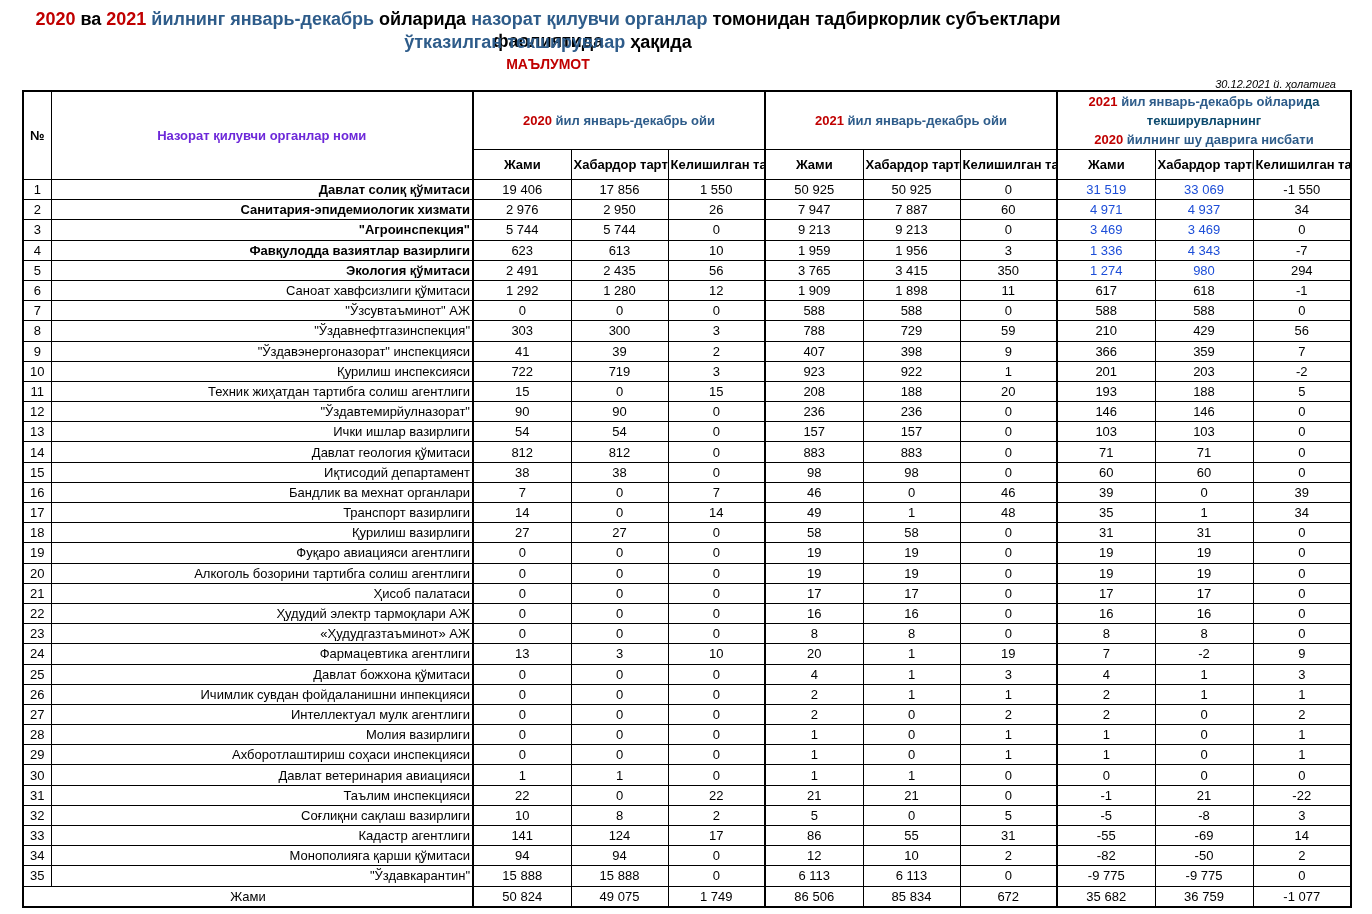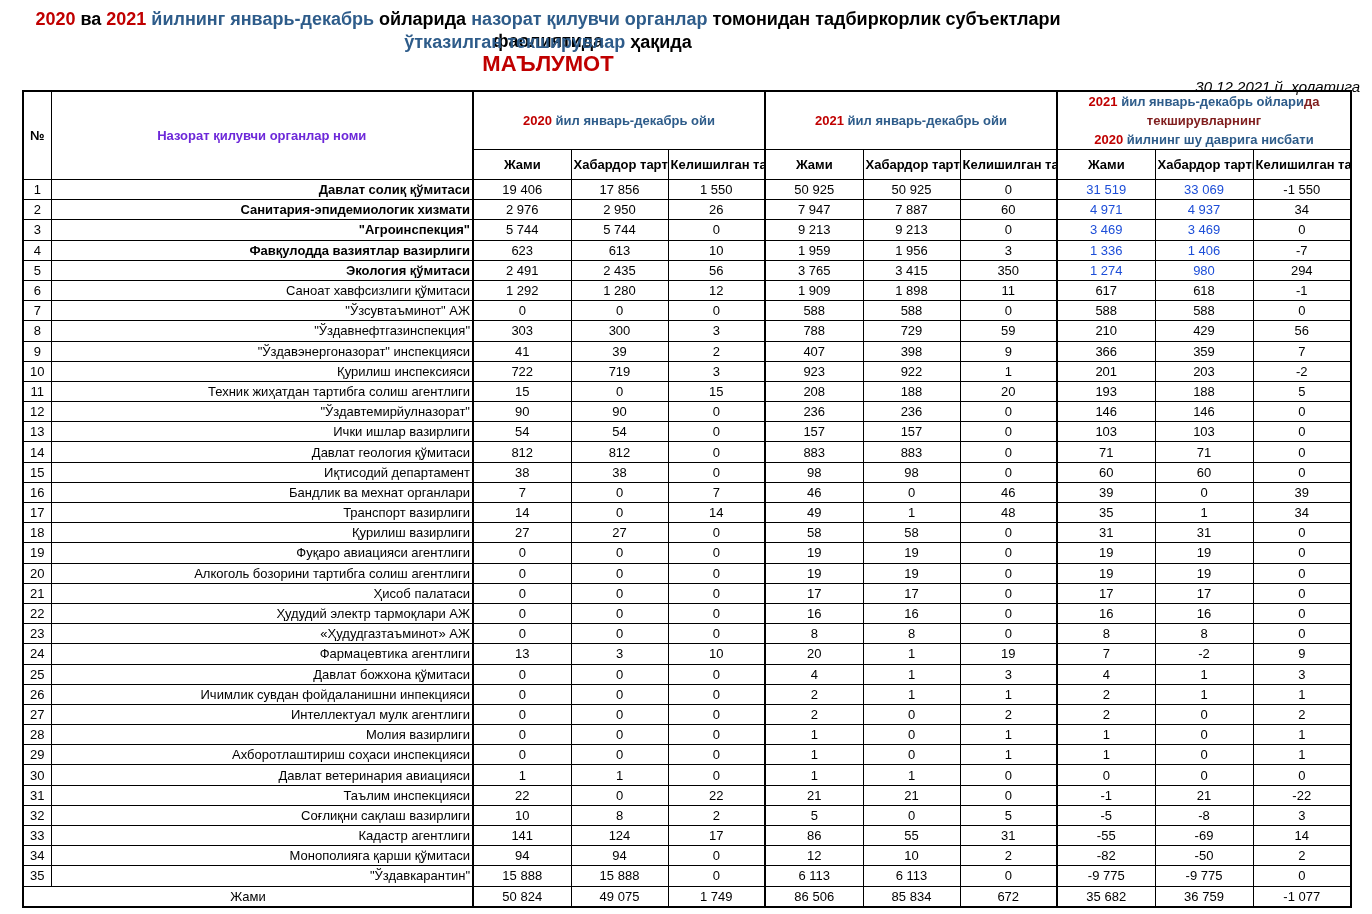--- a/index.html
+++ b/index.html
@@ -1,41 +1,41 @@
 <!DOCTYPE html>
 <html><head>
 <meta charset="utf-8">
 <style>
   html, body { margin:0; padding:0; background:#ffffff; }
   body { width:1372px; height:914px; position:relative; overflow:hidden;
          font-family:"Liberation Sans", sans-serif; color:#000; }
   .title { position:absolute; left:0; width:1096px; text-align:center; font-weight:bold; }
   .t1 { top:8px; font-size:18px; line-height:22px; }
   .t2 { top:31px; font-size:18px; line-height:22px; }
-  .t3 { top:53px; font-size:22px; line-height:22px; }
+  .t3 { top:53px; font-size:14px; line-height:22px; }
   .red { color:#c00000; }
   .blue { color:#2e5c8a; }
   .blk { color:#000; }
-  .asof { position:absolute; top:78px; right:12px; font-size:15px; font-style:italic; }
+  .asof { position:absolute; top:78px; right:36px; font-size:11px; font-style:italic; }
 
   table.rep { position:absolute; left:22px; top:90px; width:1328px; border-collapse:collapse;
               table-layout:fixed; font-size:13px; border:2px solid #000; }
   table.rep td, table.rep th { border:1px solid #000; padding:0 2px; height:19.2px; line-height:17px;
                white-space:nowrap; overflow:hidden; font-weight:normal; }
   table.rep th { font-weight:bold; text-align:center; }
   .hdr-group { height:50px !important; color:#2e5c8a; }
   .hdr-sub th { font-weight:normal; height:29px !important; line-height:15px; white-space:normal; }
   .c-no { text-align:center; }
   .c-name { text-align:right; padding-left:3px !important; }
   .num { text-align:center; }
   .bold { font-weight:bold !important; }
   .hl { color:#1d4ed8; font-weight:bold; }
   .gl { border-left:2px solid #000 !important; }
   .total td { font-weight:bold; border-top:2px solid #000; }
-  .hdr-group .blk { color:#7f1d1d; }
+  .hdr-group .blk { color:#0c4a6e; }
 </style>
 </head>
 <body>
 
 <div class="title t1" id="t1"><span class="red">2020</span><span class="blk"> ва </span><span class="red">2021</span><span class="blue"> йилнинг январь-декабрь </span><span class="blk">ойларида </span><span class="blue">назорат қилувчи органлар </span><span class="blk">томонидан тадбиркорлик субъектлари фаолиятида</span></div>
 <div class="title t2" id="t2"><span class="blue">ўтказилган текширувлар </span><span class="blk">ҳақида</span></div>
 <div class="title t3 red">МАЪЛУМОТ</div>
 <div class="asof">30.12.2021 й. ҳолатига</div>
 
 <table class="rep">
@@ -123,21 +123,21 @@
       <tr>
         <td class="c-no">4</td>
         <td class="c-name bold">Фавқулодда вазиятлар вазирлиги</td>
         <td class="num gl">623</td>
         <td class="num">613</td>
         <td class="num">10</td>
         <td class="num gl">1 959</td>
         <td class="num">1 956</td>
         <td class="num">3</td>
         <td class="num gl hl">1 336</td>
-        <td class="num hl">1 406</td>
+        <td class="num hl">4 343</td>
         <td class="num">-7</td>
       </tr>
       <tr>
         <td class="c-no">5</td>
         <td class="c-name bold">Экология қўмитаси</td>
         <td class="num gl">2 491</td>
         <td class="num">2 435</td>
         <td class="num">56</td>
         <td class="num gl">3 765</td>
         <td class="num">3 415</td>

